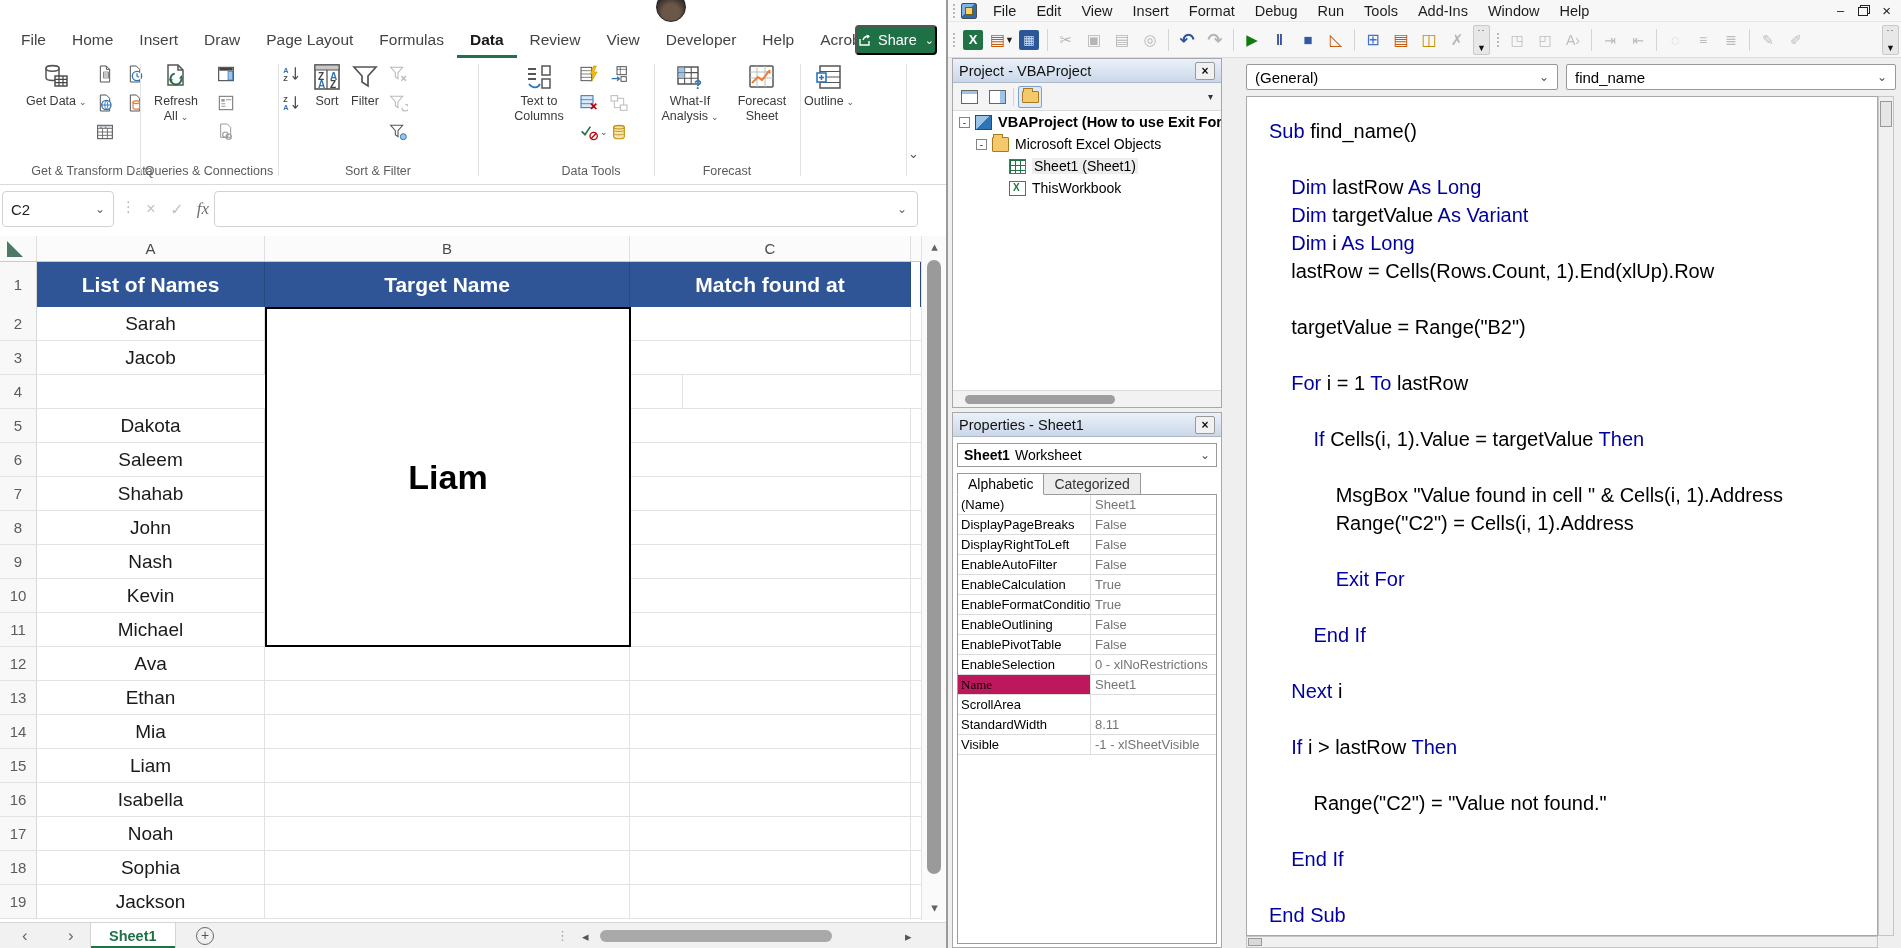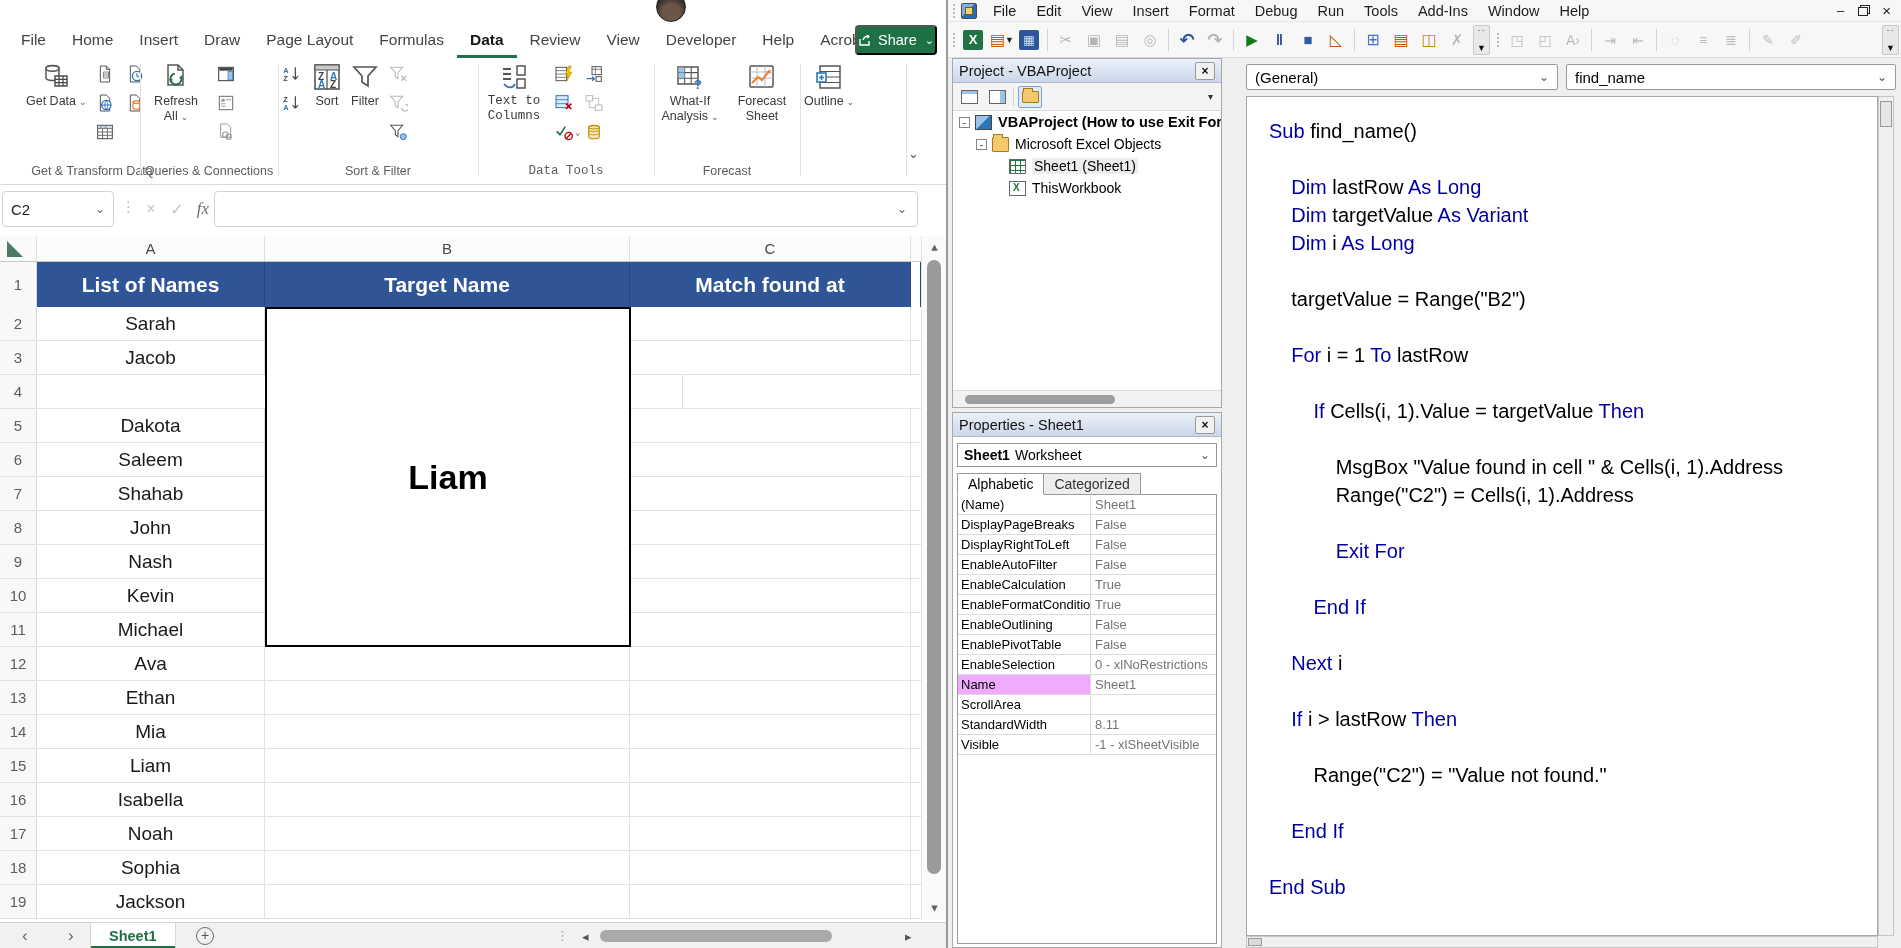--- a/index.html
+++ b/index.html
@@ -154,21 +154,21 @@
     display:flex; align-items:center; padding:0 6px; font-size:14px; }
   #pp-combo .obj { font-weight:bold; margin-right:5px; }
   #pp-combo .chev { margin-left:auto; color:#555; font-size:12px; }
   #pp-tabs { position:absolute; left:4px; top:60px; height:22px; display:flex; font-size:14px; }
   .pptab { padding:0 10px; display:flex; align-items:center; border:1px solid #999; }
   .pptab.act { background:#fff; border-bottom:1px solid #fff; z-index:2; }
   .pptab.inact { background:#EDEDED; color:#333; border-left:none; }
   #pp-grid { position:absolute; left:4px; top:81px; width:260px; height:450px; border:1px solid #9a9a9a; background:#fff; overflow:hidden; }
   .prow { display:flex; height:20px; border-bottom:1px solid #DCDCDC; font-size:13px; }
   .plab { width:133px; border-right:1px solid #DCDCDC; padding:2px 3px; color:#000; white-space:nowrap; overflow:hidden; }
-  .plab.hl { background:#f0abfc; }
+  .plab.hl { background:#be185d;font-family:Liberation Serif, serif; }
   .pval { flex:1; padding:2px 4px; color:#757575; white-space:nowrap; overflow:hidden; }
 
   #vb-code { position:absolute; left:292px; top:58px; width:661px; height:890px; background:#EFEFEF; }
   .ccombo { position:absolute; top:6px; height:26px; border:1px solid #999; background:#fff; border-radius:2px;
     display:flex; align-items:center; padding:0 8px; font-size:15px; color:#000; }
   .ccombo .chev { margin-left:auto; color:#555; font-size:12px; }
   #cc-left { left:6px; width:312px; }
   #cc-right { left:326px; width:330px; }
   #code-area { position:absolute; left:6px; top:38px; width:632px; height:840px; background:#fff; border:1px solid #A8A8A8; overflow:hidden; }
   #code-text { position:absolute; left:22px; top:6px;margin-top:14px; }
@@ -364,21 +364,21 @@
                 <span style="width: 20px; height: 20px; display: inline-block;"><svg viewBox="0 0 30 30" width="100%" height="100%">
                     <path d="M4 5h18l-7 8v9l-4-3v-6z" fill="#fff" stroke="#555" stroke-width="1.6"></path>
                     <circle cx="23" cy="22" r="4.5" fill="#9DC3E6" stroke="#2E75B6" stroke-width="1.5"></circle>
                   </svg></span>
               </div>
             </div>
           </div>
           <div class="glabel">Sort &amp; Filter</div>
         </div>
         <div class="gsep" style="left: 478px;"></div>
-        <div class="rgroup" style="left: 478px; width: 176px; font-family: Liberation Mono, monospace;">
+        <div class="rgroup" style="left: 503px; width: 176px;">
           <div class="gitems">
             <div class="rb-big">
               <div class="bicon"><svg viewBox="0 0 30 30" width="100%" height="100%">
                   <path d="M4 7h8M4 12h8M4 17h8" stroke="#555" stroke-width="1.8"></path>
                   <path d="M5 22c4 5 9 4 11 0" fill="none" stroke="#2E75B6" stroke-width="1.8"></path>
                   <rect x="18" y="4" width="8" height="9" fill="#fff" stroke="#555" stroke-width="1.5"></rect>
                   <rect x="18" y="17" width="8" height="9" fill="#fff" stroke="#555" stroke-width="1.5"></rect>
                 </svg></div>
               <div class="blabel"><span>Text to Columns</span></div>
             </div>
@@ -950,20 +950,21 @@
         <span>find_name</span>
         <span class="chev">⌄</span>
       </div>
       <div id="code-area">
         <div id="code-text">
             <div class="cline"><span class="k">Sub </span><span class="n">find_name()</span></div>
             <div class="cline"></div>
             <div class="cline"><span class="n">    </span><span class="k">Dim </span><span class="n">lastRow </span><span class="k">As Long</span></div>
             <div class="cline"><span class="n">    </span><span class="k">Dim </span><span class="n">targetValue </span><span class="k">As Variant</span></div>
             <div class="cline"><span class="n">    </span><span class="k">Dim </span><span class="n">i </span><span class="k">As Long</span></div>
+            <div class="cline"><span class="n">    lastRow = Cells(Rows.Count, 1).End(xlUp).Row</span></div>
             <div class="cline"></div>
             <div class="cline"><span class="n">    targetValue = Range("B2")</span></div>
             <div class="cline"></div>
             <div class="cline"><span class="n">    </span><span class="k">For </span><span class="n">i = 1 </span><span class="k">To </span><span class="n">lastRow</span></div>
             <div class="cline"></div>
             <div class="cline"><span class="n">        </span><span class="k">If </span><span class="n">Cells(i, 1).Value = targetValue </span><span class="k">Then</span></div>
             <div class="cline"></div>
             <div class="cline"><span class="n">            MsgBox "Value found in cell " &amp; Cells(i, 1).Address</span></div>
             <div class="cline"><span class="n">            Range("C2") = Cells(i, 1).Address</span></div>
             <div class="cline"></div>

